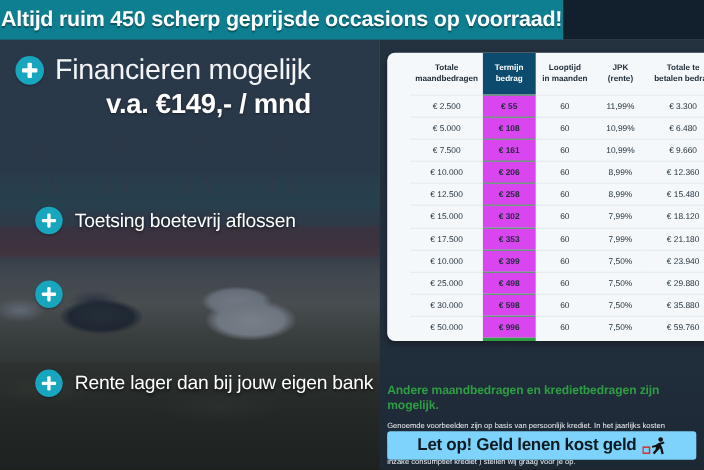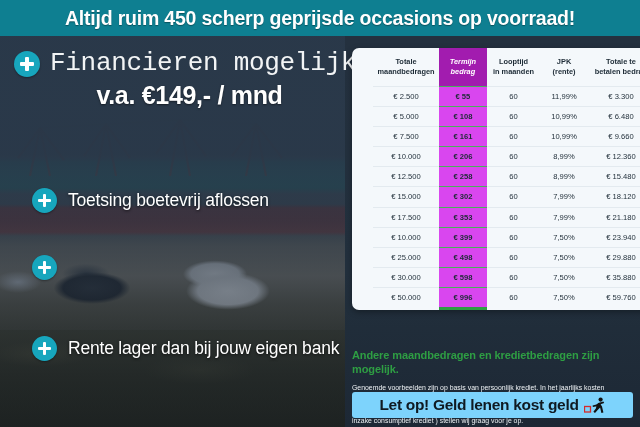--- a/index.html
+++ b/index.html
@@ -5,21 +5,21 @@
   html,body{margin:0;padding:0;}
   body{
     width:640px;height:427px;overflow:hidden;
     font-family:"Liberation Sans", sans-serif;
     background:#11202c;
   }
   .stage{position:relative;width:640px;height:427px;overflow:hidden;}
 
   
   .banner{
-    position:absolute;left:0;top:0;width:640px;height:36px;
+    position:absolute;left:0;top:0;width:512px;height:36px;
     background:#0e7f91;
     display:flex;align-items:center;justify-content:center;
     z-index:6;
   }
   .banner-text{
     color:#ffffff;font-size:19.5px;font-weight:bold;letter-spacing:-0.2px;
     text-shadow:0 1px 1px rgba(0,0,0,.35);white-space:nowrap;
   }
 
   
@@ -68,21 +68,21 @@
   
   .rightframe{
     position:absolute;left:345px;top:36px;width:295px;height:391px;z-index:2;
     background:linear-gradient(to bottom,#24313f 0%, #22303d 60%, #1d2835 100%);
   }
 
   
   .left{position:absolute;left:0;top:36px;width:345px;height:391px;z-index:4;}
 
   .headline{position:absolute;left:14px;top:14px;width:325px;}
-  .headline-row{display:flex;align-items:center;font-family:Liberation Mono, monospace;}
+  .headline-row{display:flex;align-items:center;}
   .plus{
     width:26px;height:26px;border-radius:50%;
     background:#17a6bd;flex:0 0 auto;
     position:relative;box-shadow:0 1px 2px rgba(0,0,0,.35);
   }
   .plus::before,.plus::after{
     content:"";position:absolute;background:#ffffff;border-radius:1px;
   }
   .plus::before{left:6px;top:11.5px;width:14px;height:3.4px;}
   .plus::after{left:11.3px;top:6px;width:3.4px;height:14px;}
@@ -125,21 +125,21 @@
     font-size:7.4px;font-weight:bold;color:#1d2b36;
     padding:9px 2px 9px 2px;line-height:1.35;text-align:center;vertical-align:middle;
   }
   table.rates td{
     font-size:7.6px;color:#1d2b36;text-align:center;
     padding:5.05px 2px;border-top:1px solid #e3eaef;white-space:nowrap;
   }
   col.c1{width:23.5%;} col.c2{width:17%;} col.c3{width:19%;}
   col.c4{width:17%;} col.c5{width:23.5%;}
   .hl-head{
-    background:#a21caf;color:#ffffff !important;font-style:italic;
+    background:#0c4a6e;color:#ffffff !important;
   }
   .hl-cell{
     background:#d946ef;color:#ffffff;font-weight:bold;
     border-top:1px solid #49b05b !important;
   }
   .hl-pad{background:#2e9e43;height:12px;border:0;}
 
   
   .foot{
     position:absolute;left:352px;top:318px;width:281px;z-index:5;

